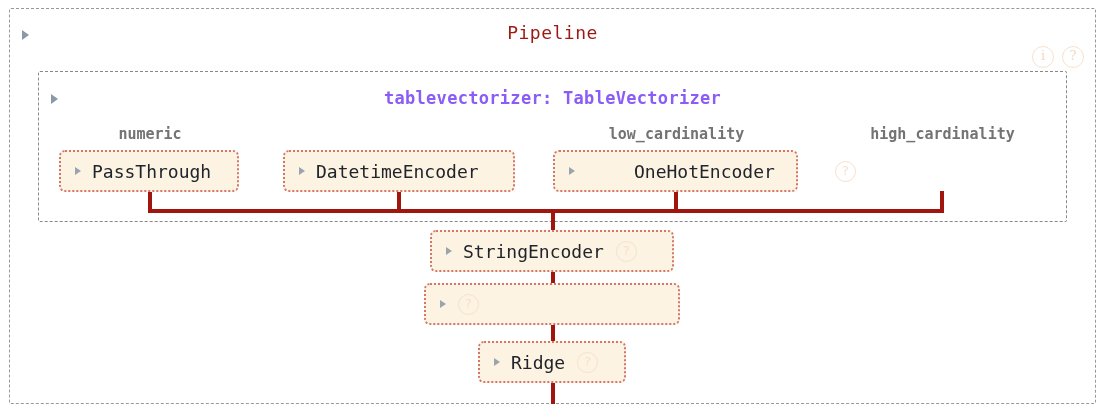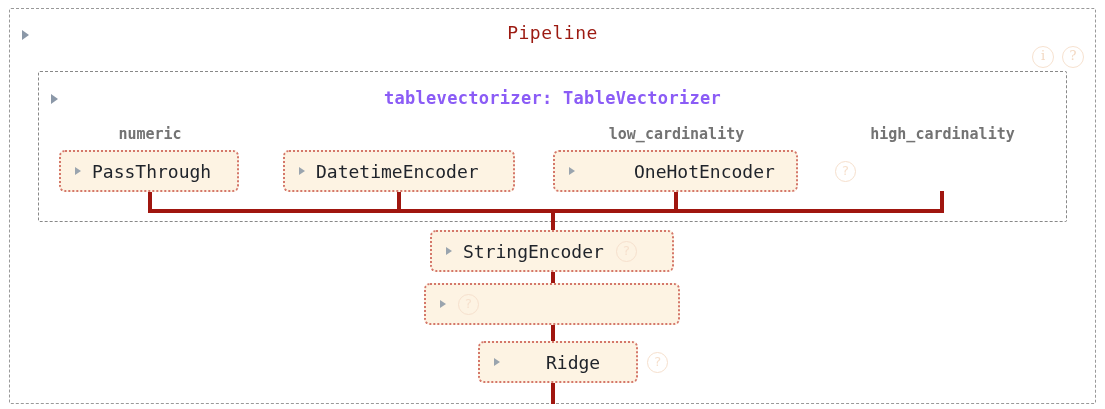--- a/index.html
+++ b/index.html
@@ -222,19 +222,19 @@
     <span class="est-tri"></span>
     <span class="est-label">StringEncoder</span>
     <span class="help-badge">?</span>
   </div>
 
   <div class="est-box" style="left:424px; top:283px; width:256px;">
     <span class="est-tri"></span>
     <span class="help-badge">?</span>
   </div>
 
-  <div class="est-box" style="left:478px; top:341px; width:160px;gap:35px;">
+  <div class="est-box" style="left:478px; top:341px; width:148px;">
     <span class="est-tri"></span>
     <span class="est-label">Ridge</span>
     <span class="help-badge">?</span>
   </div>
 
 </div>
 
 </body></html>

